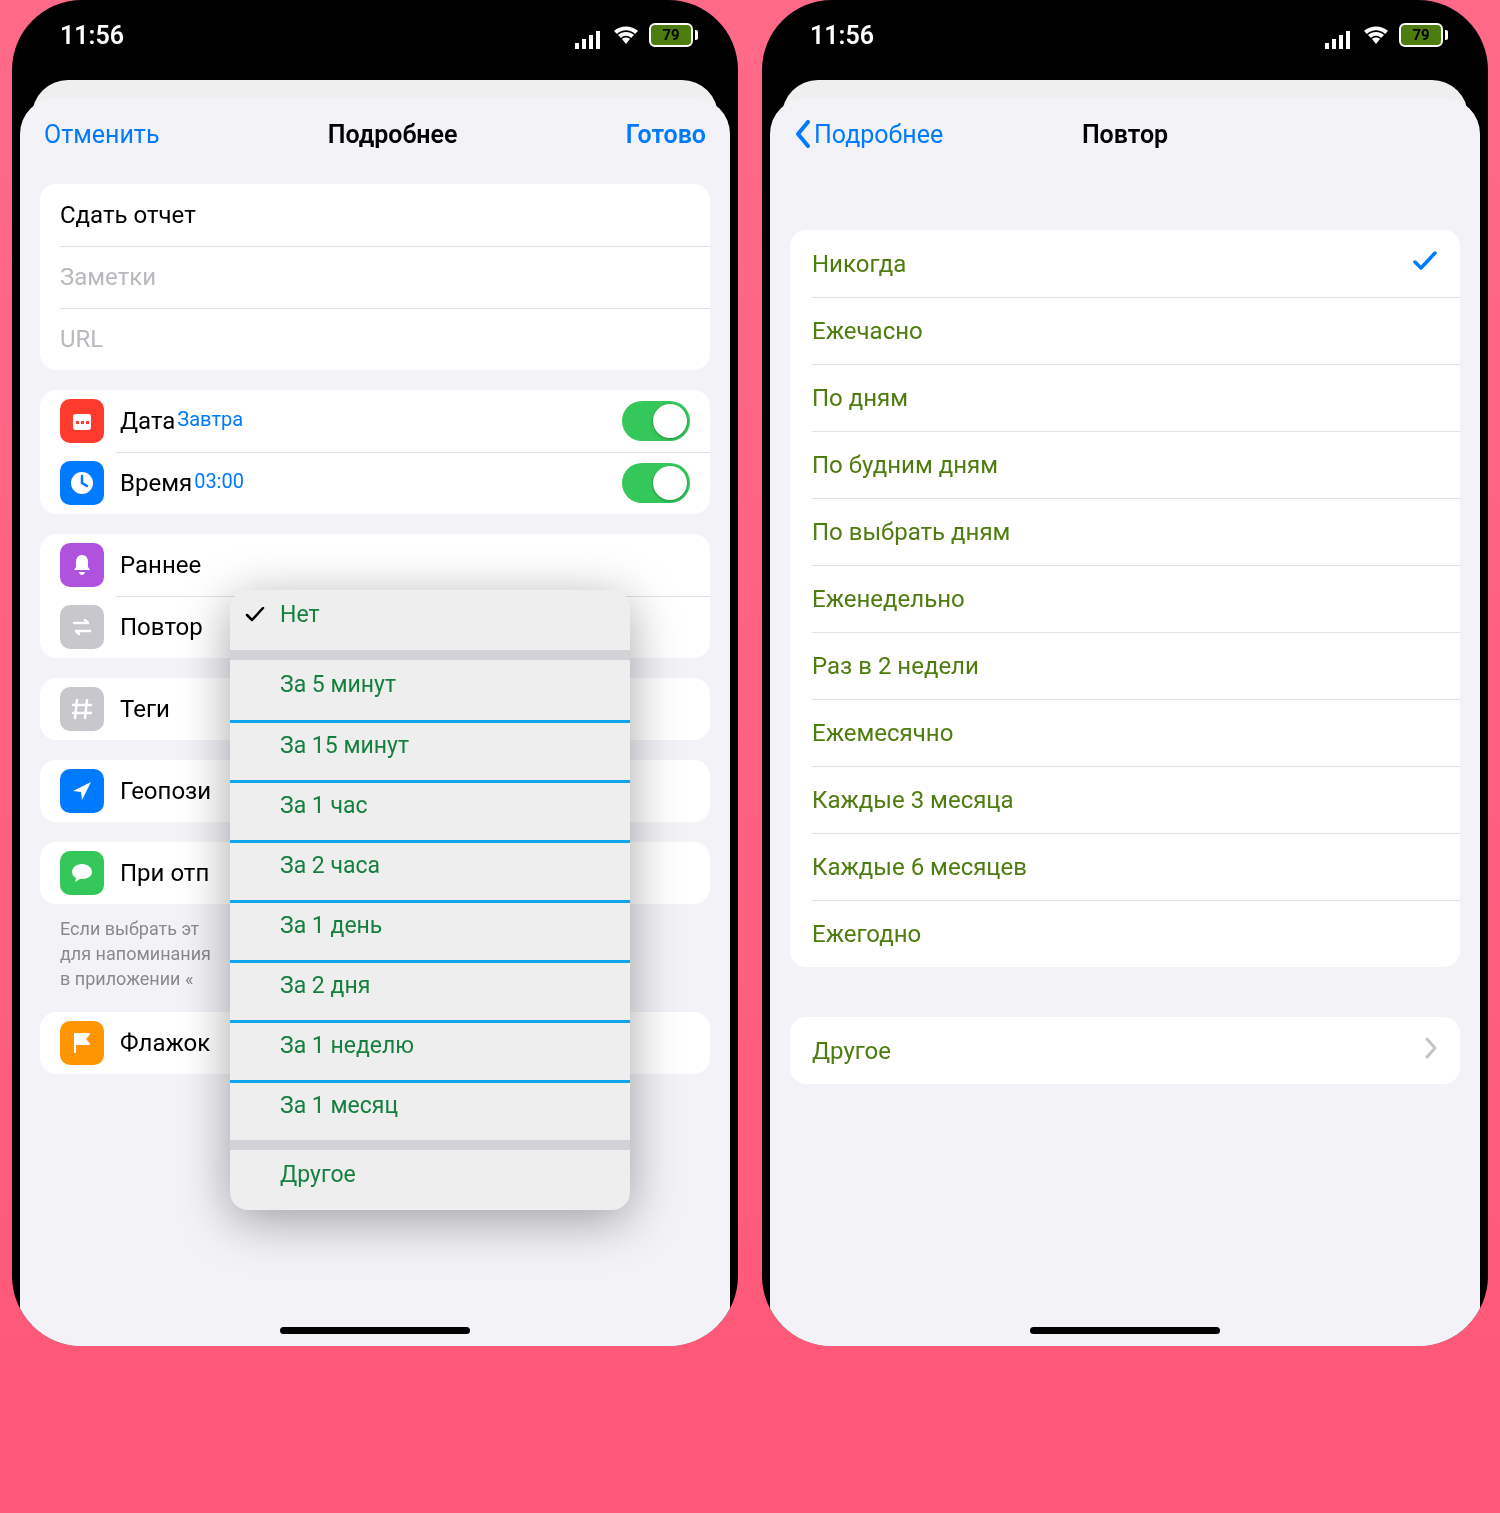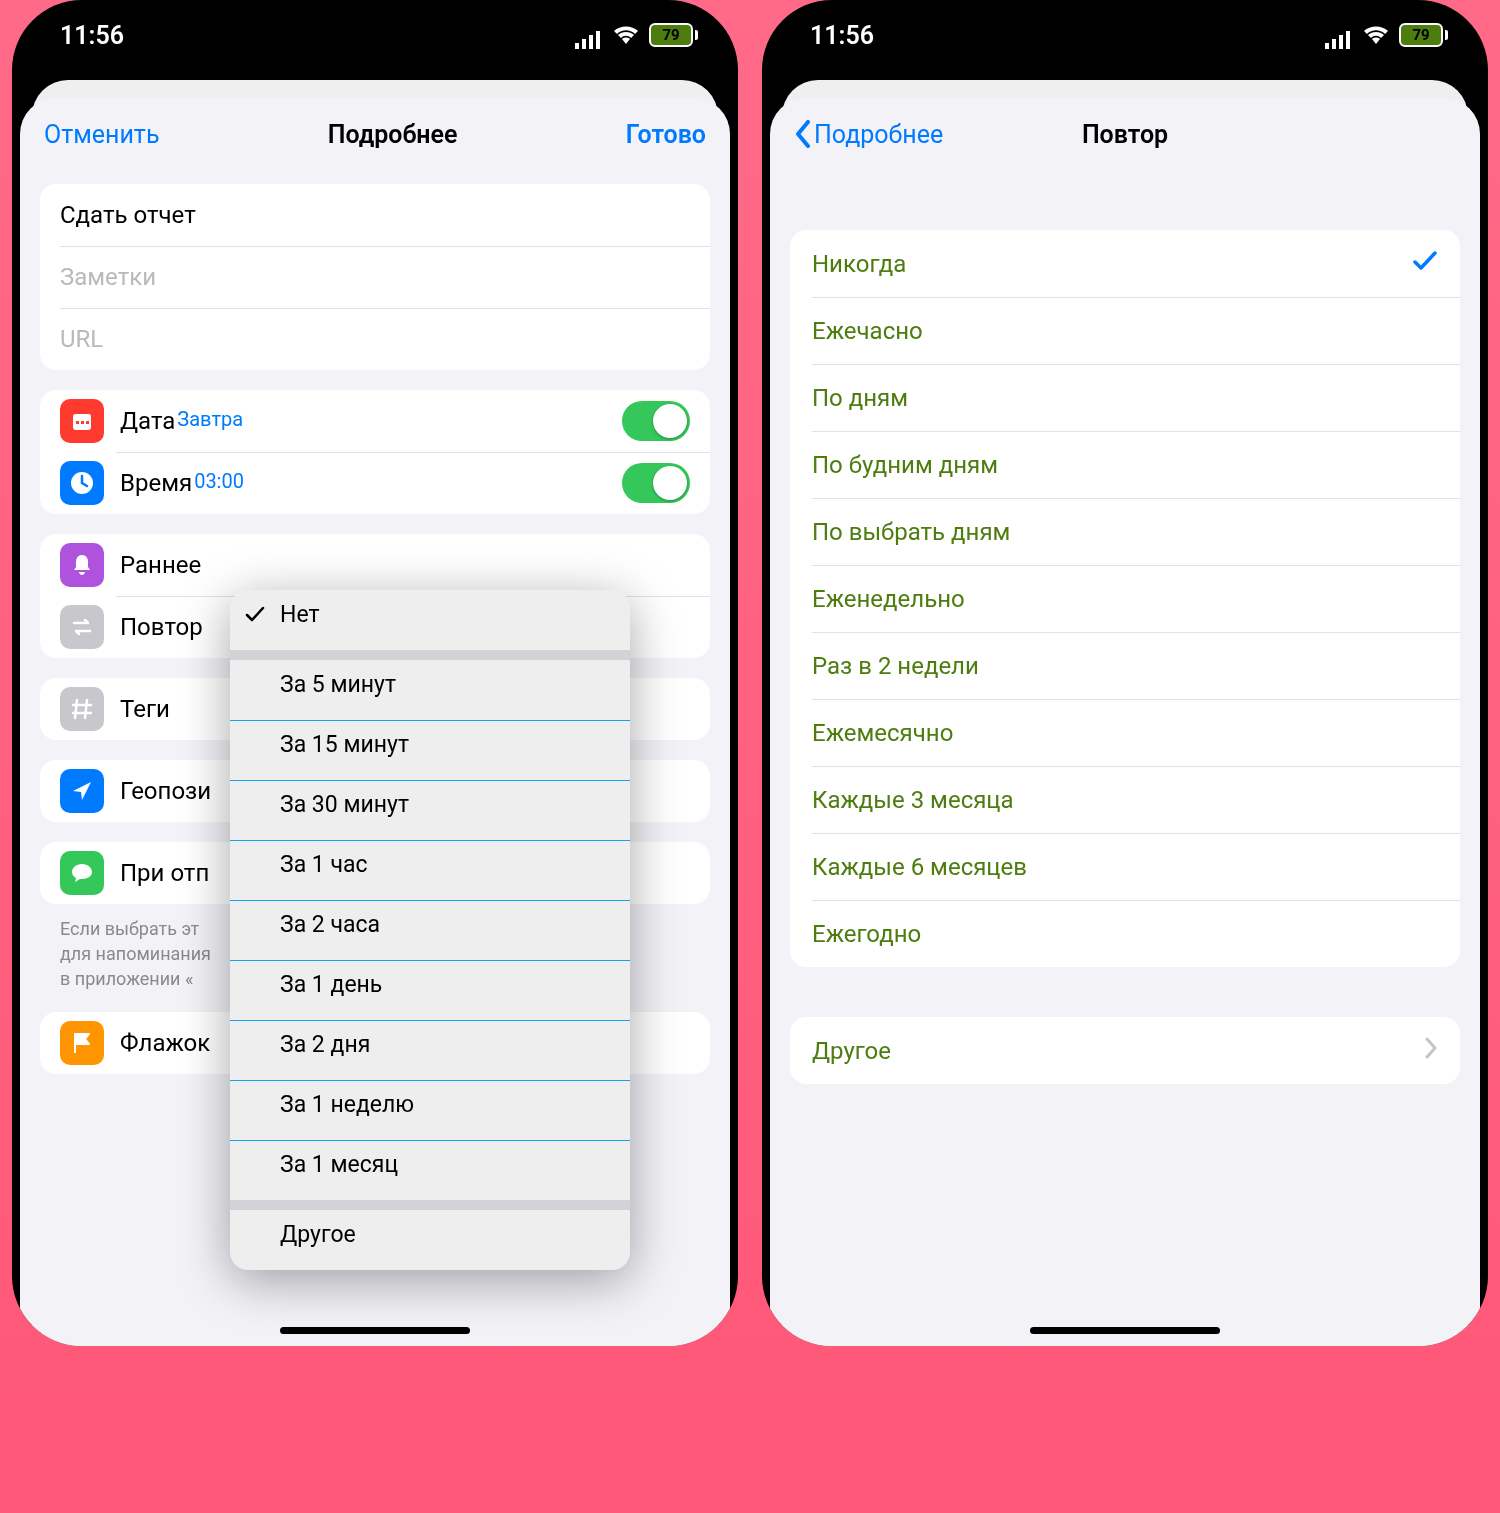--- a/index.html
+++ b/index.html
@@ -37,22 +37,22 @@
   .row input.textval { border:none; outline:none; font-size:24px; width:100%; background:transparent; }
   .row input.textval::placeholder { color:#b9b9be; }
 
   .toggle { width:68px; height:40px; border-radius:20px; background:#34c759; position:relative; flex-shrink:0; }
   .toggle::after { content:""; position:absolute; right:3px; top:3px; width:34px; height:34px; border-radius:50%; background:#fff; box-shadow:0 1px 3px rgba(0,0,0,0.3); }
 
   .footer-text { font-size:18px; color:#8a8a8e; padding:12px 20px 0 20px; line-height:1.4; }
 
   
   .dropdown { position:absolute; top:420px; left:210px; width:400px; background:#eeeeef; border-radius:18px; box-shadow:0 10px 50px rgba(0,0,0,0.35); overflow:hidden; z-index:10; }
-  .dropdown .dd-item { height:60px; display:flex; align-items:center; padding:0 22px 12px 50px; font-size:23px; color:#000000; position:relative; }
-  .dropdown .dd-item + .dd-item { border-top:1px solid #0ea5e9; }
+  .dropdown .dd-item { height:60px; display:flex; align-items:center; padding:0 22px 12px 50px; font-size:23px; color:#15803d; position:relative; }
+  .dropdown .dd-item + .dd-item { border-top:3px solid #0ea5e9; }
   .dropdown .dd-sep { height:10px; background:#d3d3d7; }
   .dropdown .dd-item .check { position:absolute; left:14px; width:22px; height:22px; }
 
   
   .list-row { height:67px; display:flex; align-items:center; padding:0 22px; font-size:24px; color:#4d7c0f; position:relative; }
   .list-row + .list-row::before { content:""; position:absolute; top:0; left:22px; right:0; height:1px; background:#e2e2e6; }
   .list-row .tick { margin-left:auto; color:#007aff; }
   .list-row .chev { margin-left:auto; color:#c5c5c9; }
 
   .home-indicator { position:absolute; bottom:12px; left:50%; transform:translateX(-50%); width:190px; height:7px; background:#000; border-radius:5px; z-index:50; }
@@ -224,23 +224,20 @@
                 </svg>
             </span>
             <span>Нет</span>
           </div>
           <div class="dd-sep"></div>
           <div class="dd-item">
               <span>За 5 минут</span>
             </div>
           <div class="dd-item">
               <span>За 15 минут</span>
-            </div>
-          <div class="dd-item">
-              <span>За 30 минут</span>
             </div>
           <div class="dd-item">
               <span>За 1 час</span>
             </div>
           <div class="dd-item">
               <span>За 2 часа</span>
             </div>
           <div class="dd-item">
               <span>За 1 день</span>
             </div>

